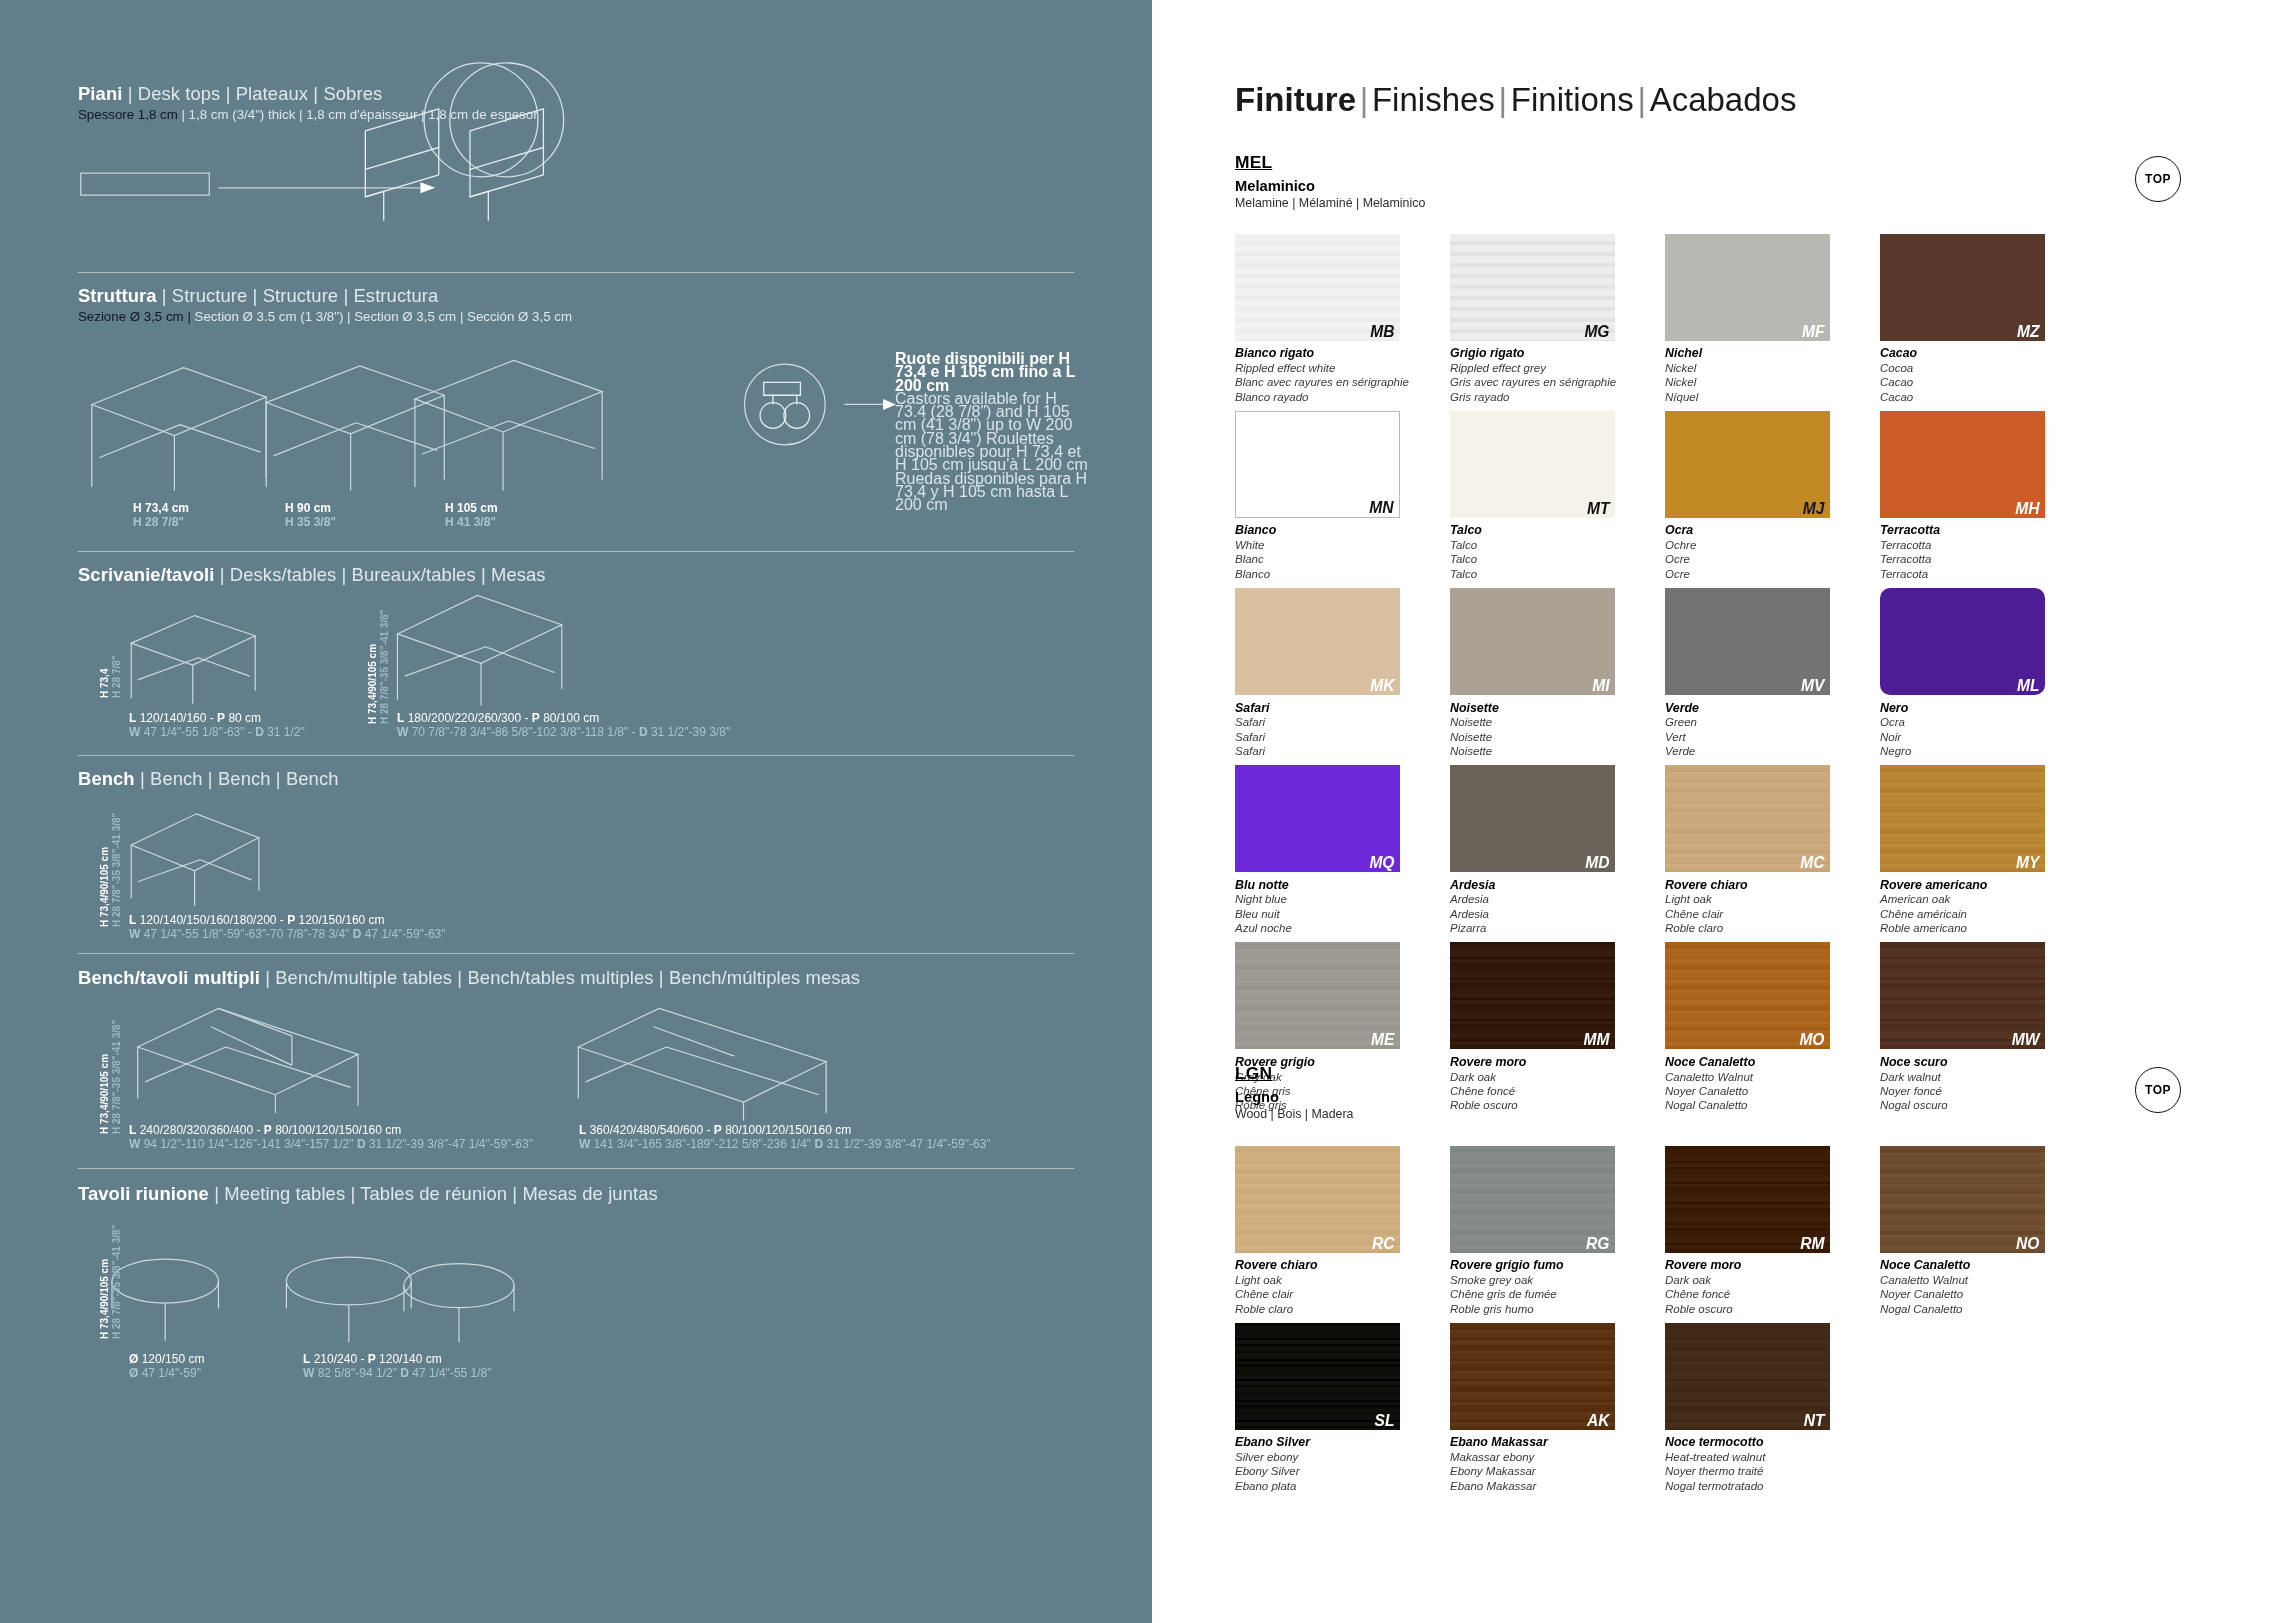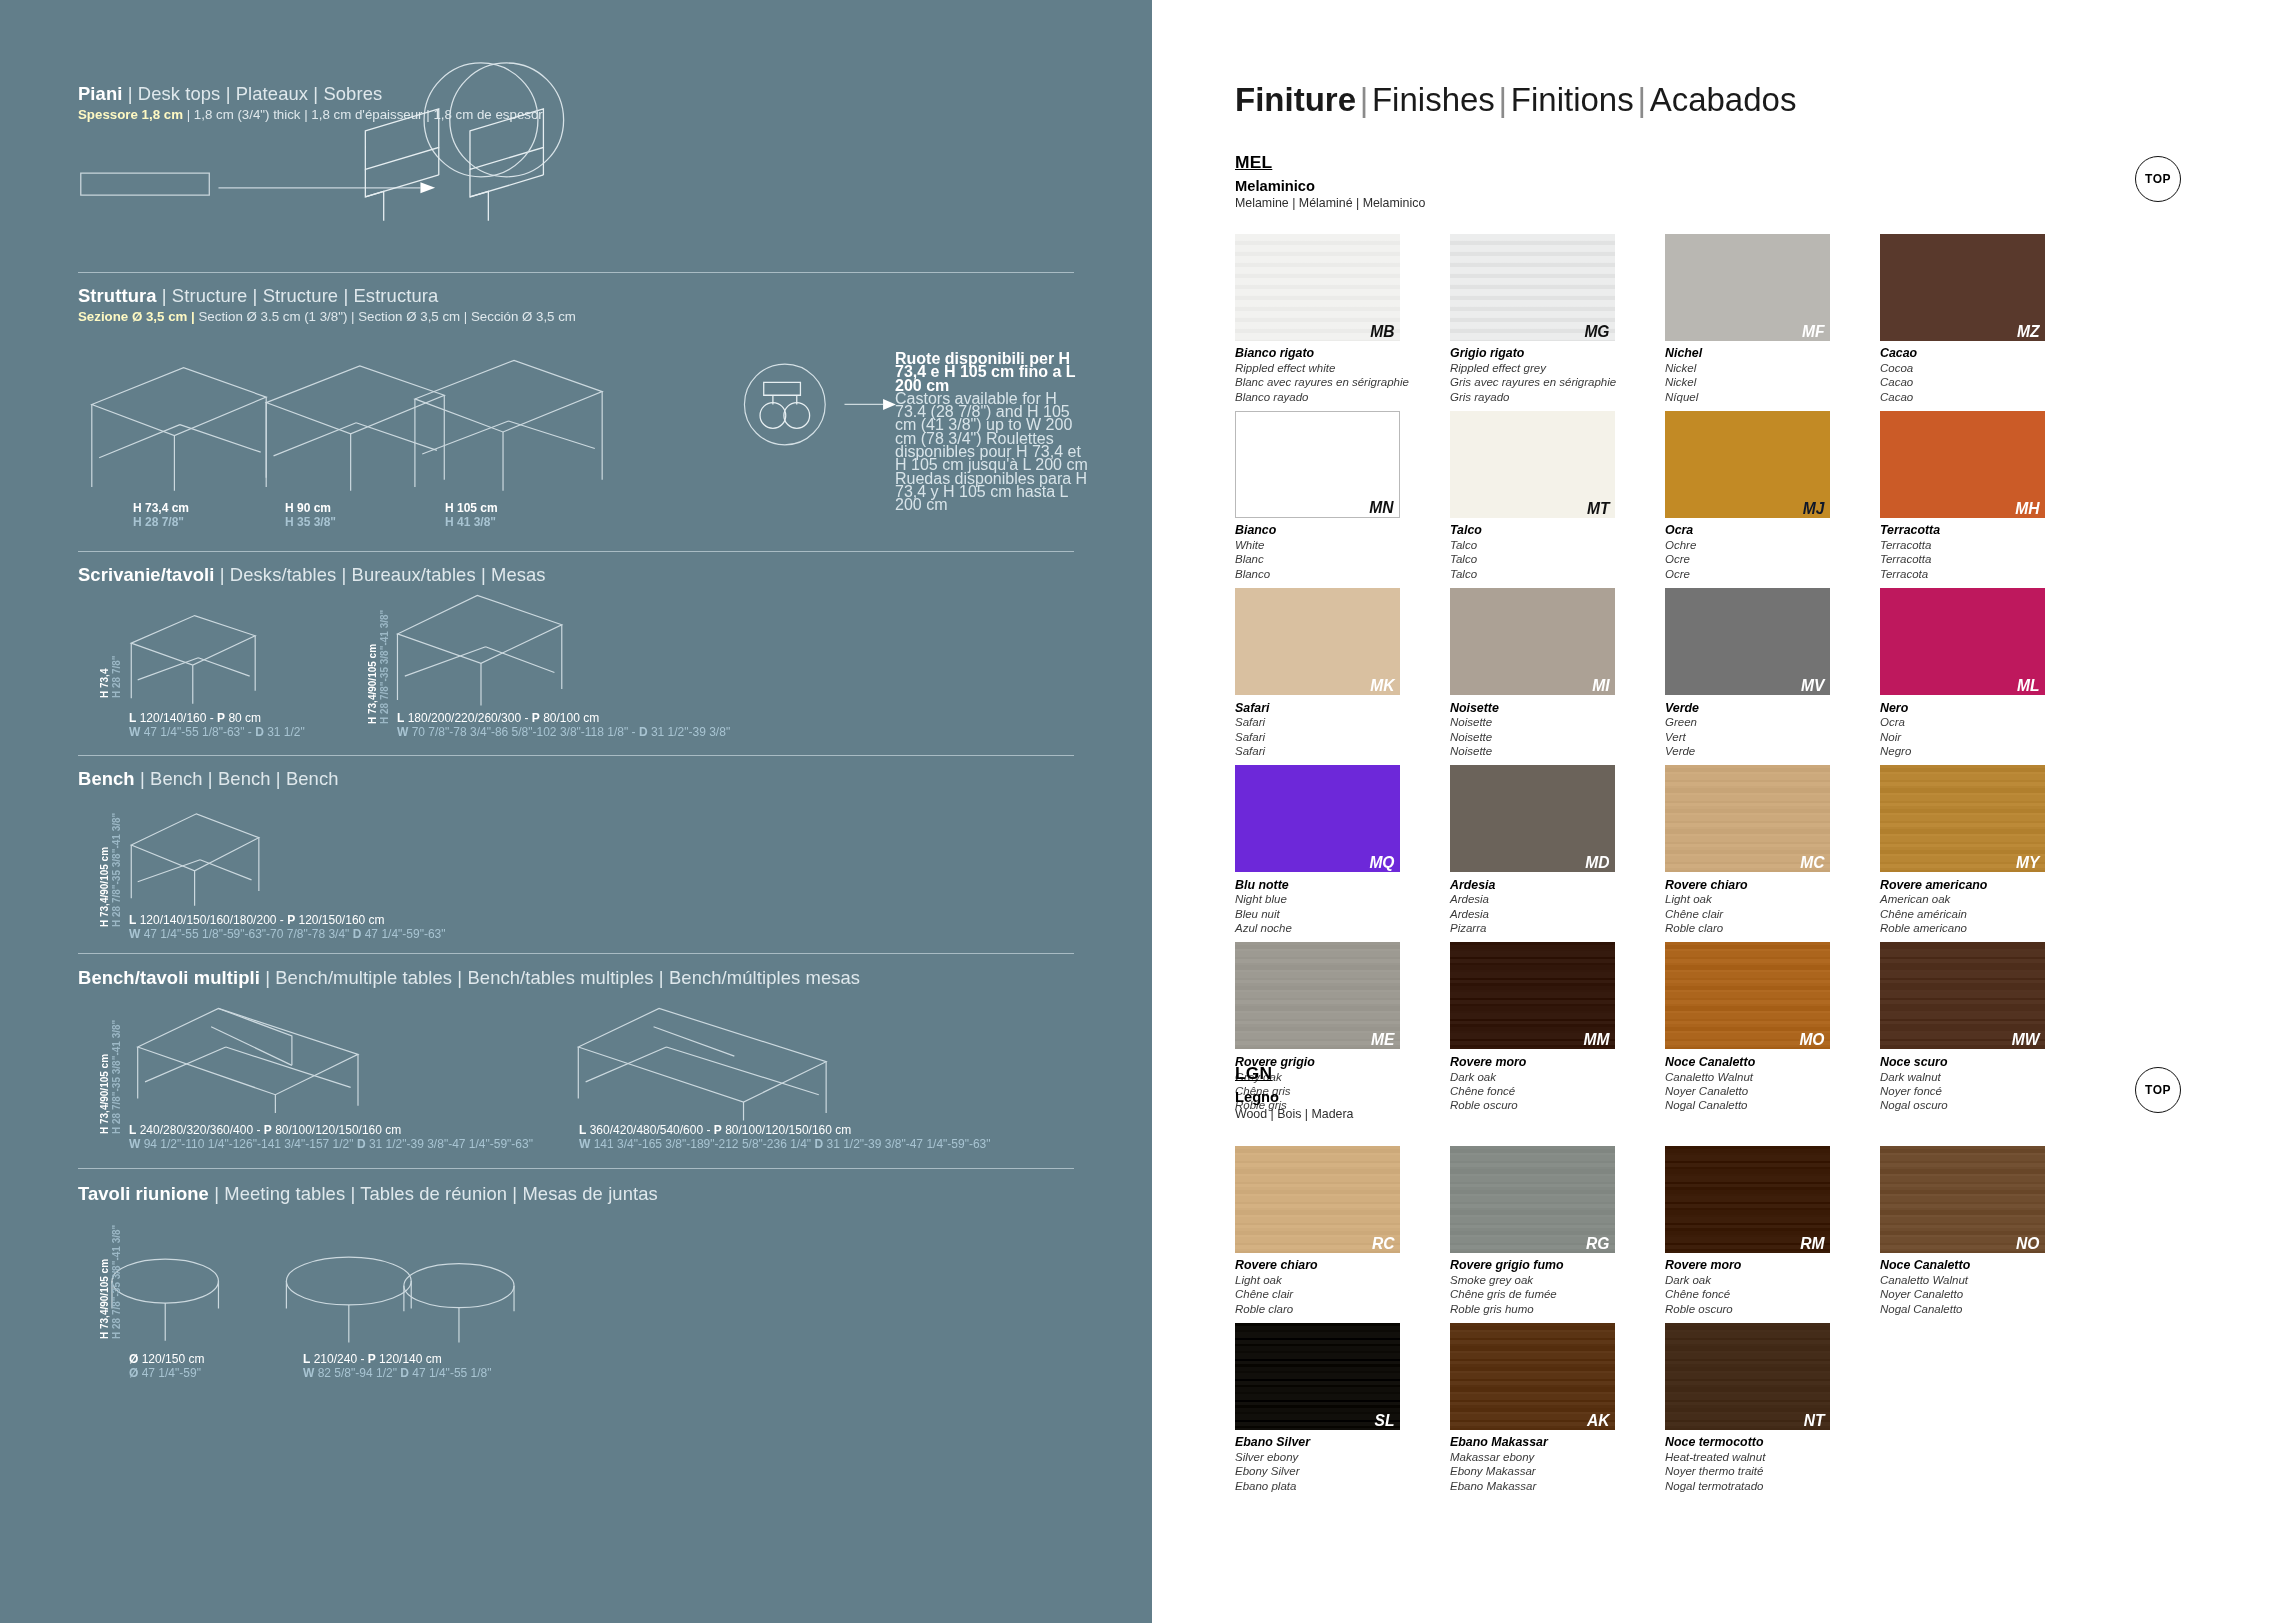--- a/index.html
+++ b/index.html
@@ -19,21 +19,21 @@
   }
   .sec-title {
     position:absolute;
     font-size:18.4px; letter-spacing:0.1px; white-space:nowrap;
   }
   .sec-title b { font-weight:bold; color:#ffffff; }
   .sec-title .rest { color:#dfe8ec; font-weight:normal; }
   .sec-sub {
     position:absolute; font-size:13.3px; white-space:nowrap; color:#dfe8ec;
   }
-  .sec-sub b { color:#fef9c3; font-weight:bold; }
+  .sec-sub b { color:#0f172a; font-weight:normal; }
   .hr {
     position:absolute; height:0.9px; background:#a9bcc4; left:78px; width:996px;
   }
   .dimlabel {
     position:absolute; font-size:12px; line-height:13.8px; white-space:nowrap;
   }
   .dimlabel .l1 { color:#ffffff; }
   .dimlabel .l1 b { font-weight:bold; }
   .dimlabel .l2 { color:#a8c4d2; }
   .dimlabel .l2 b { font-weight:bold; color:#a8c4d2; }
@@ -439,21 +439,21 @@
           <span class="code" style="color: rgb(255, 255, 255);">MV</span>
         </div>
         <div class="swatch-names">
           <div class="n0">Verde</div>
           <div class="nx">Green</div>
           <div class="nx">Vert</div>
           <div class="nx">Verde</div>
         </div>
       </div>
       <div class="swatch-cell">
-        <div class="swatch-chip" style="background: #be185d;">
+        <div class="swatch-chip" style="background: #4c1d95; border-radius: 10px;">
           <span class="code" style="color: rgb(255, 255, 255);">ML</span>
         </div>
         <div class="swatch-names">
           <div class="n0">Nero</div>
           <div class="nx">Ocra</div>
           <div class="nx">Noir</div>
           <div class="nx">Negro</div>
         </div>
       </div>
       <div class="swatch-cell">

